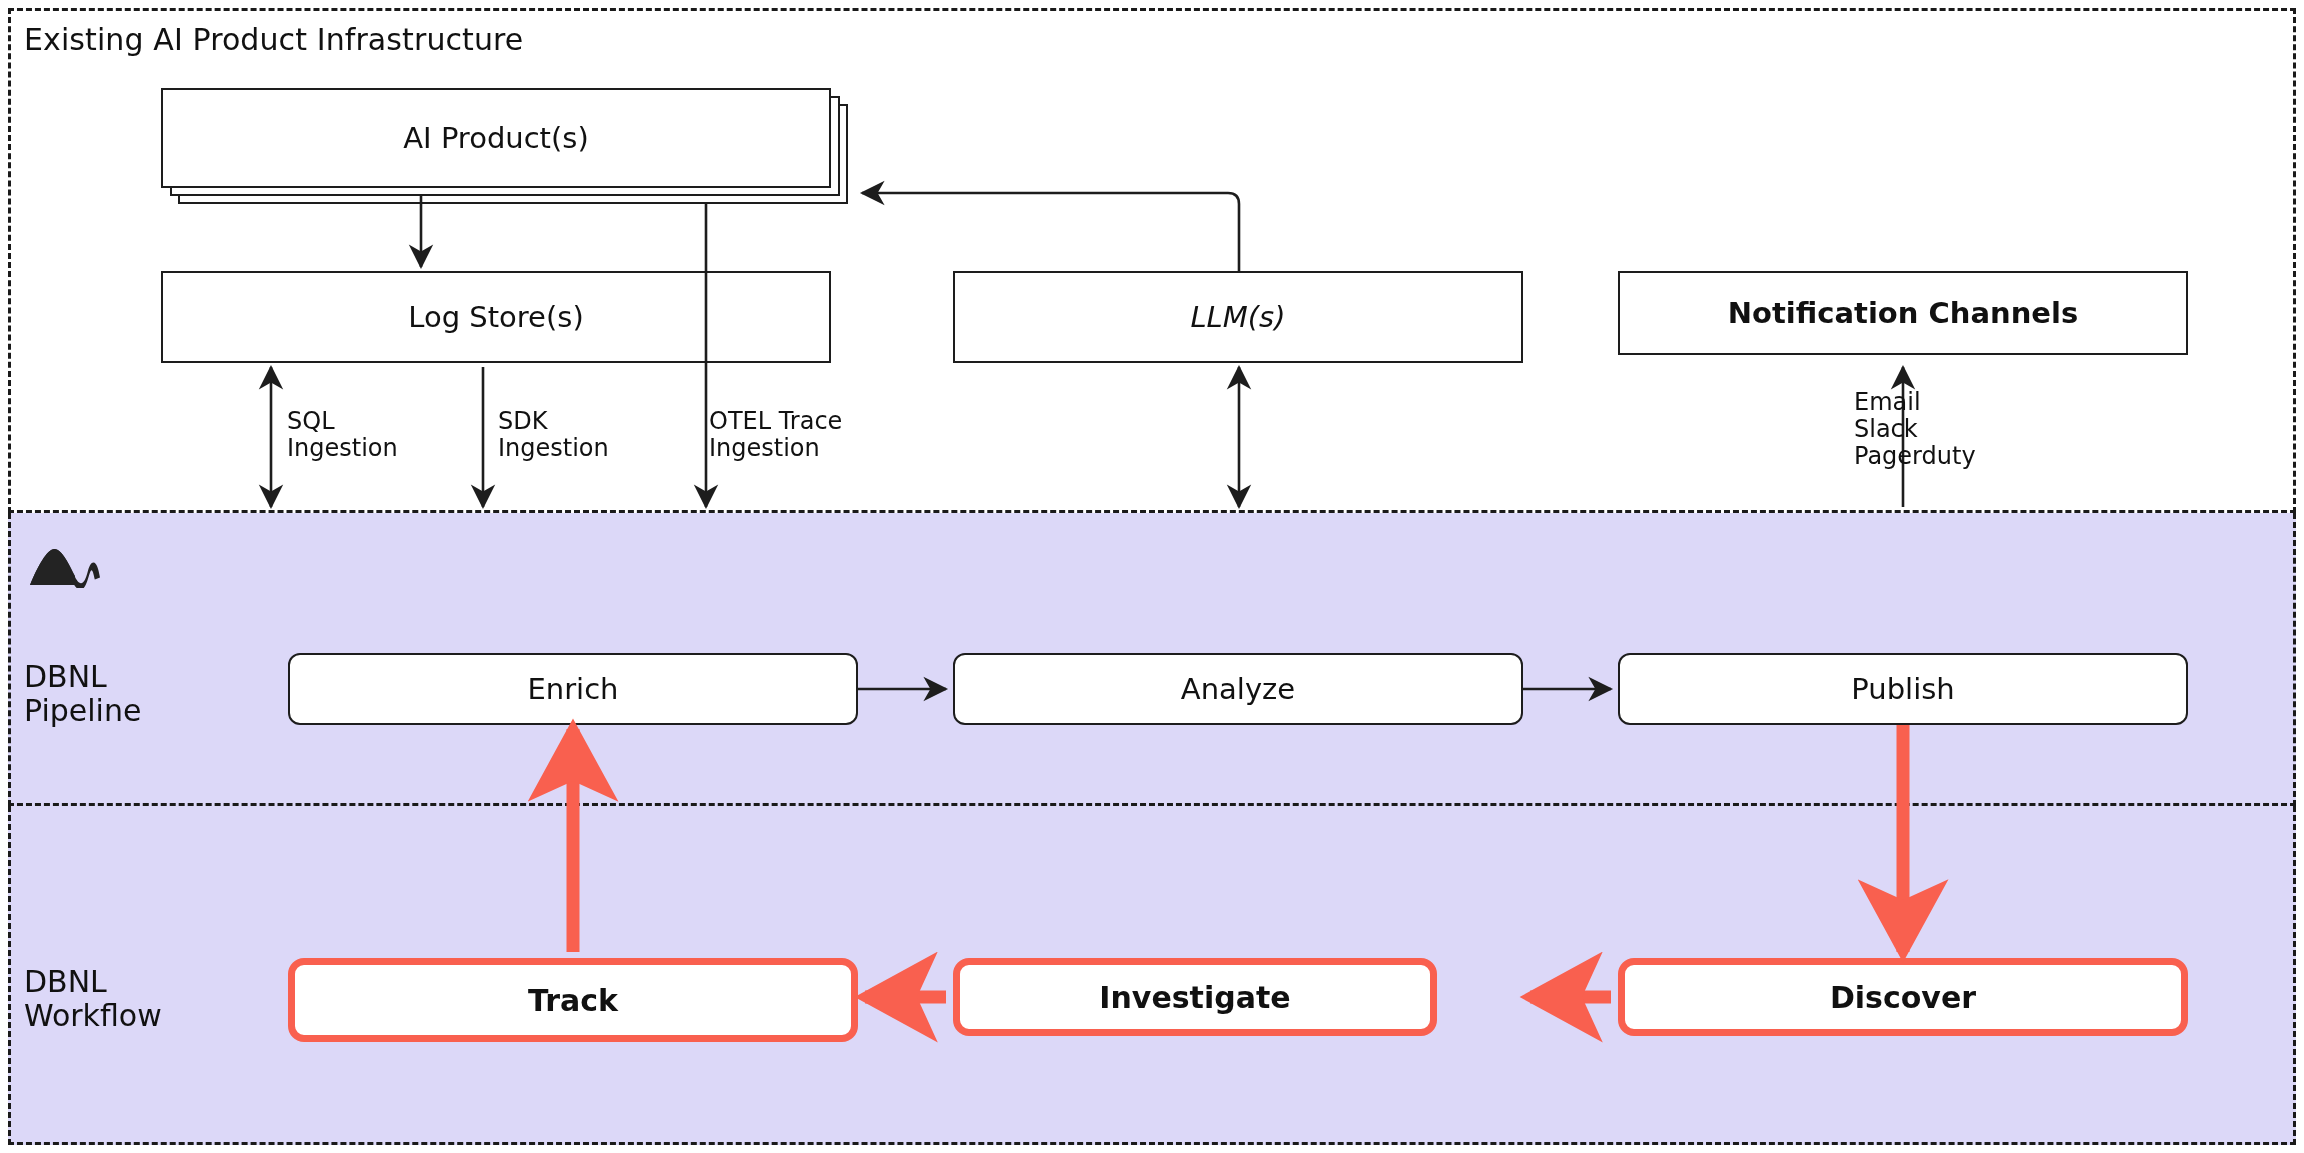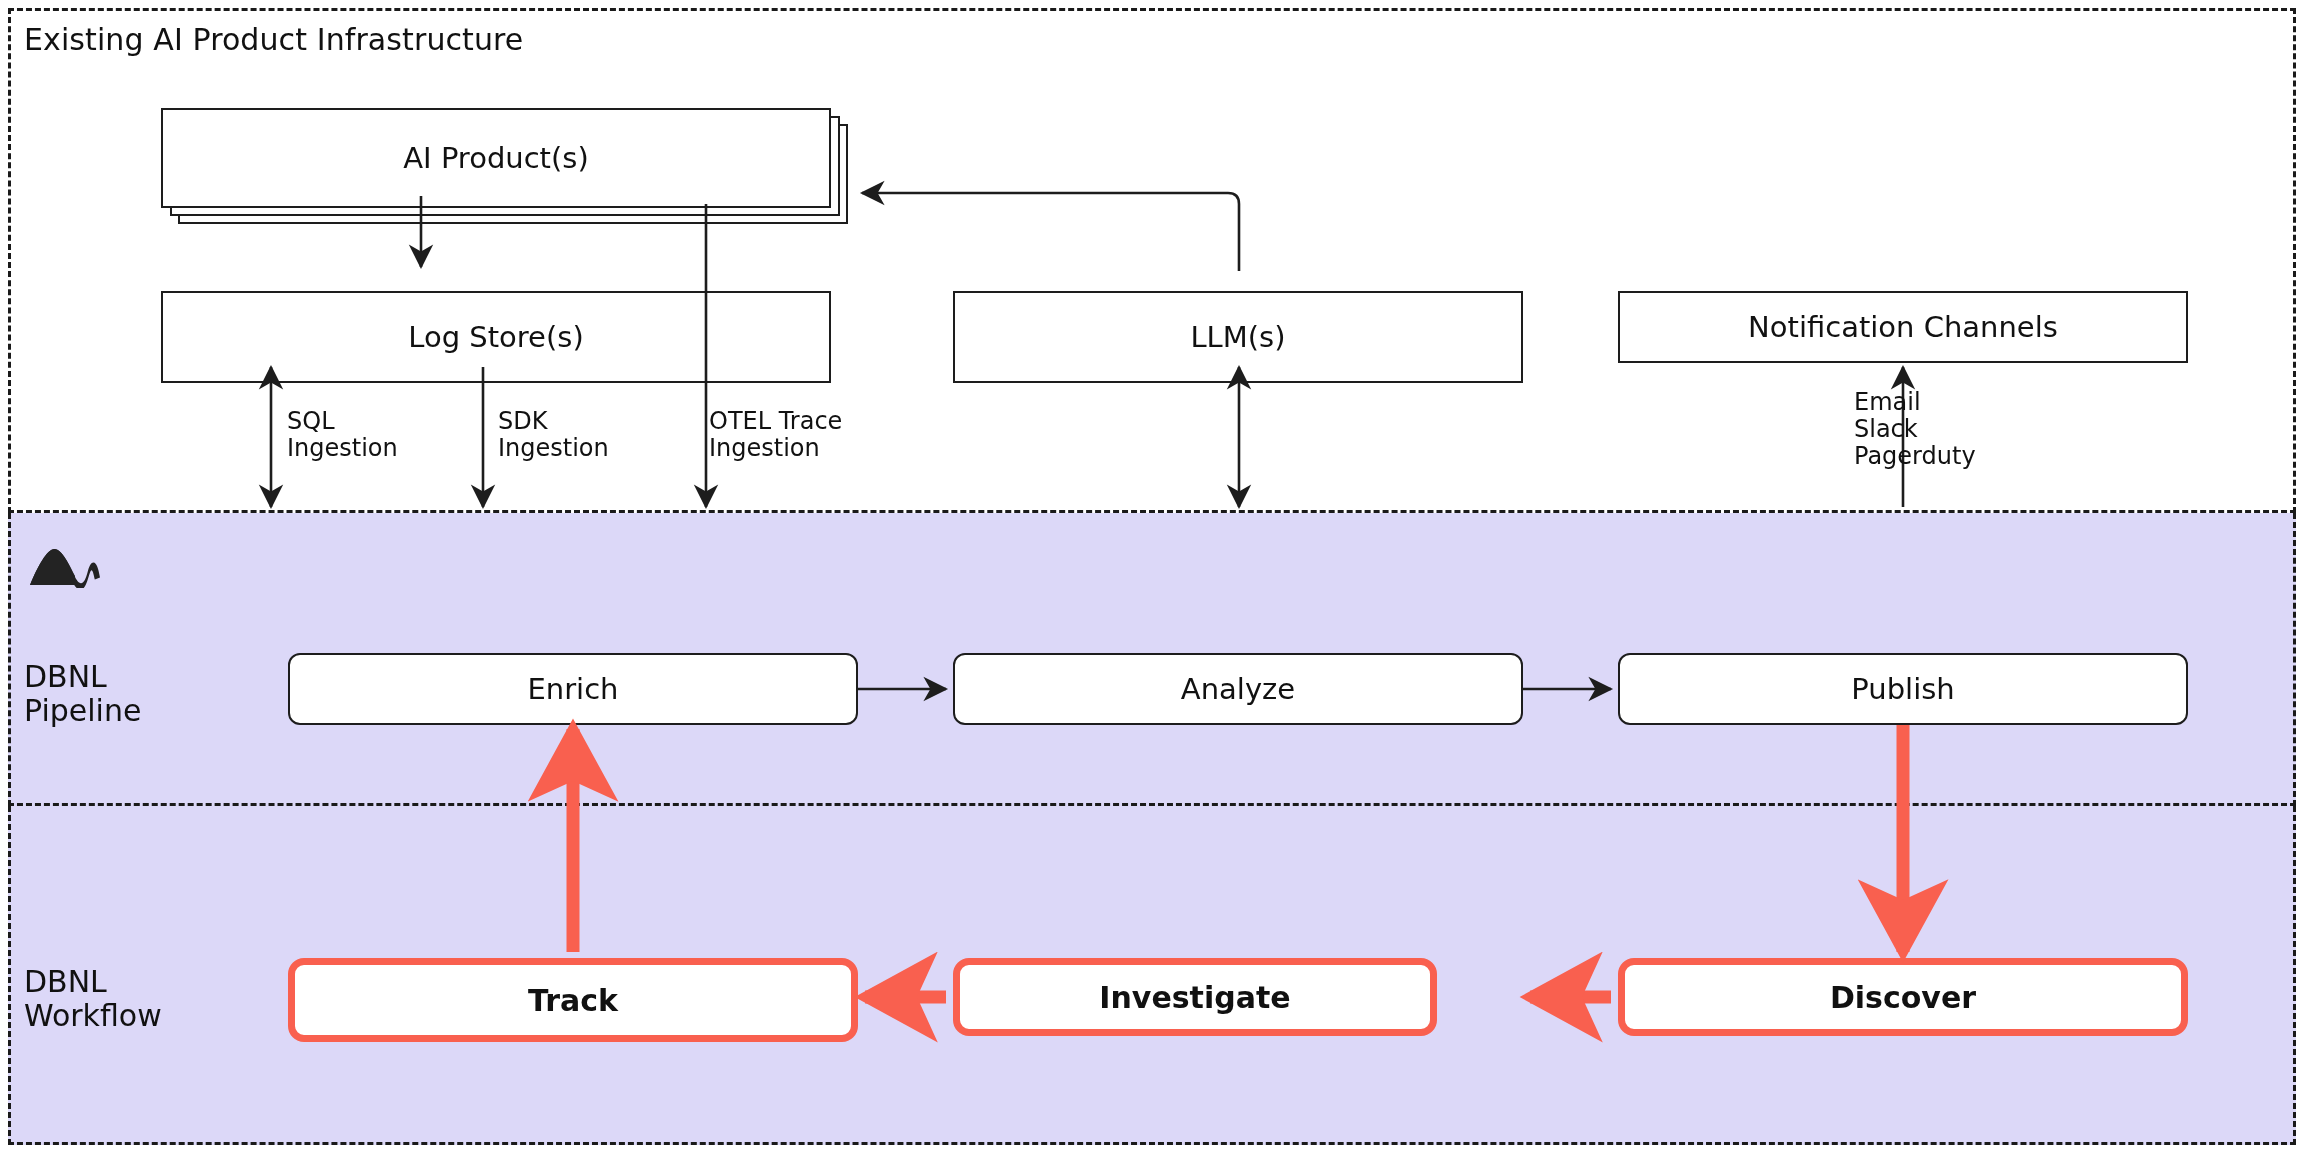--- a/index.html
+++ b/index.html
@@ -86,21 +86,20 @@
     position: absolute;
     box-sizing: border-box;
     background: #ffffff;
     border: 2px solid #1d1d1d;
     display: flex;
     align-items: center;
     justify-content: center;
     font-size: 29px;
     color: #111111;
     z-index: 5;
-    margin-top: 20px;
   }
 
   
   #ai-stack-2 { z-index: 2; }
   #ai-stack-3 { z-index: 1; }
 
   
   .pipe-node {
     position: absolute;
     box-sizing: border-box;
@@ -184,23 +183,23 @@
              C 49.0 45.6, 46.4 42.0, 43.5 36.6 Z" fill="#232323"></path>
     <path d="M2 41 C 10 22, 19 5, 26.5 5 C 34 5, 42 22, 47 32 L 47 41 Z" fill="#232323"></path>
   </svg>
 
   <div class="node" id="ai-stack-3" style="left:178px; top:104px; width:670px; height:100px;"></div>
   <div class="node" id="ai-stack-2" style="left:170px; top:96px; width:670px; height:100px;"></div>
   <div class="node" id="ai-product" style="left:161px; top:88px; width:670px; height:100px;">AI Product(s)</div>
 
   <div class="node" id="log-store" style="left:161px; top:271px; width:670px; height:92px;">Log Store(s)</div>
 
-  <div class="node" id="llm" style="left:953px; top:271px; width:570px; height:92px;">LLM(s)</div>
-
-  <div class="node" id="notification-channels" style="left:1618px; top:271px; width:570px; height:72px;">Notification Channels</div>
+  <div class="node" id="llm" style="left:953px; top:271px; width:570px; height:92px;font-style:italic;">LLM(s)</div>
+
+  <div class="node" id="notification-channels" style="left:1618px; top:271px; width:570px; height:84px;font-weight:bold;">Notification Channels</div>
 
   <div class="edge-label" style="left:287px; top:408px;">SQL
 Ingestion</div>
   <div class="edge-label" style="left:498px; top:408px;">SDK
 Ingestion</div>
   <div class="edge-label" style="left:709px; top:408px;">OTEL Trace
 Ingestion</div>
   <div class="edge-label" style="left:1854px; top:389px;">Email
 Slack
 Pagerduty</div>

